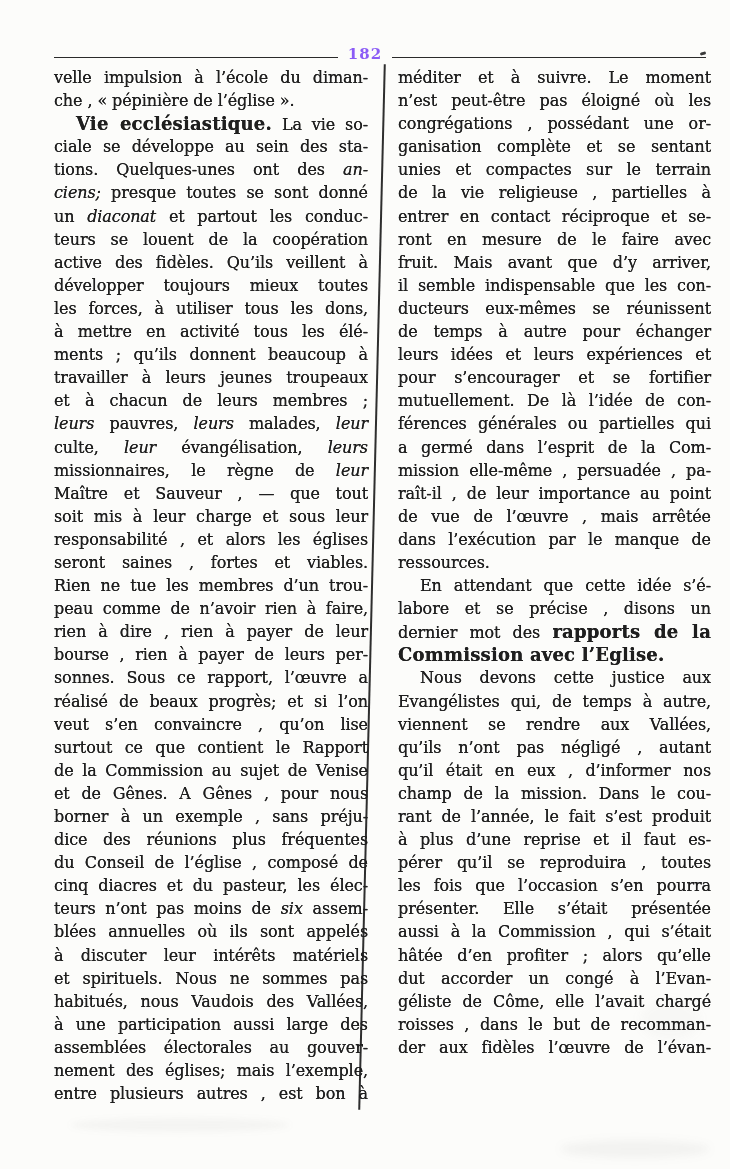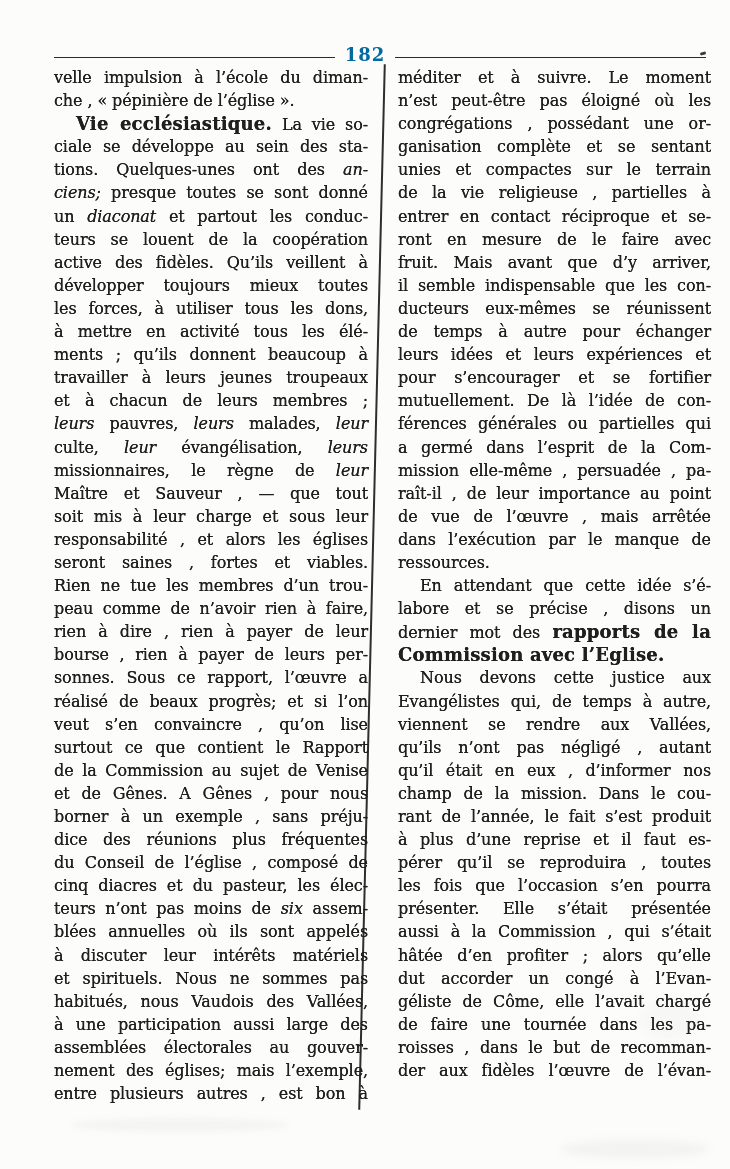--- a/index.html
+++ b/index.html
@@ -20,22 +20,22 @@
     border-top:1.5px solid #2a2a2a;
   }
   .page-number-wrap{
     position:absolute;top:44px;left:0;width:730px;
     text-align:center;pointer-events:none;
   }
   .page-number{
     display:inline-block;
     background:#fcfcfa;
     padding:0 10px;
-    font-size:18px;font-weight:bold;letter-spacing:1px;
-    color:#0369a1;
+    font-size:15px;font-weight:bold;letter-spacing:1px;
+    color:#8b5cf6;
   }
   .rule-end-speck{
     position:absolute;top:52px;left:700px;width:6px;height:3px;
     background:#3a3a3a;border-radius:2px;transform:rotate(-15deg);
   }
   
   .divider{
     position:absolute;left:371px;top:64px;height:1046px;width:1.7px;
     background:#2e2e2e;
     transform:rotate(1.4deg);
@@ -162,21 +162,20 @@
       <div class="line"><span>champ de la mission. Dans le cou-</span></div>
       <div class="line"><span>rant de l’année, le fait s’est produit</span></div>
       <div class="line"><span>à plus d’une reprise et il faut es-</span></div>
       <div class="line"><span>pérer qu’il se reproduira , toutes</span></div>
       <div class="line"><span>les fois que l’occasion s’en pourra</span></div>
       <div class="line"><span>présenter. Elle s’était présentée</span></div>
       <div class="line"><span>aussi à la Commission , qui s’était</span></div>
       <div class="line"><span>hâtée d’en profiter ; alors qu’elle</span></div>
       <div class="line"><span>dut accorder un congé à l’Evan-</span></div>
       <div class="line"><span>géliste de Côme, elle l’avait chargé</span></div>
-      <div class="line"><span>de faire une tournée dans les pa-</span></div>
       <div class="line"><span>roisses , dans le but de recomman-</span></div>
       <div class="line"><span>der aux fidèles l’œuvre de l’évan-</span></div>
     </div>
 
   <div class="smudge smudge-1"></div>
   <div class="smudge smudge-2"></div>
   <div class="smudge smudge-3"></div>
 
 </div>
 

